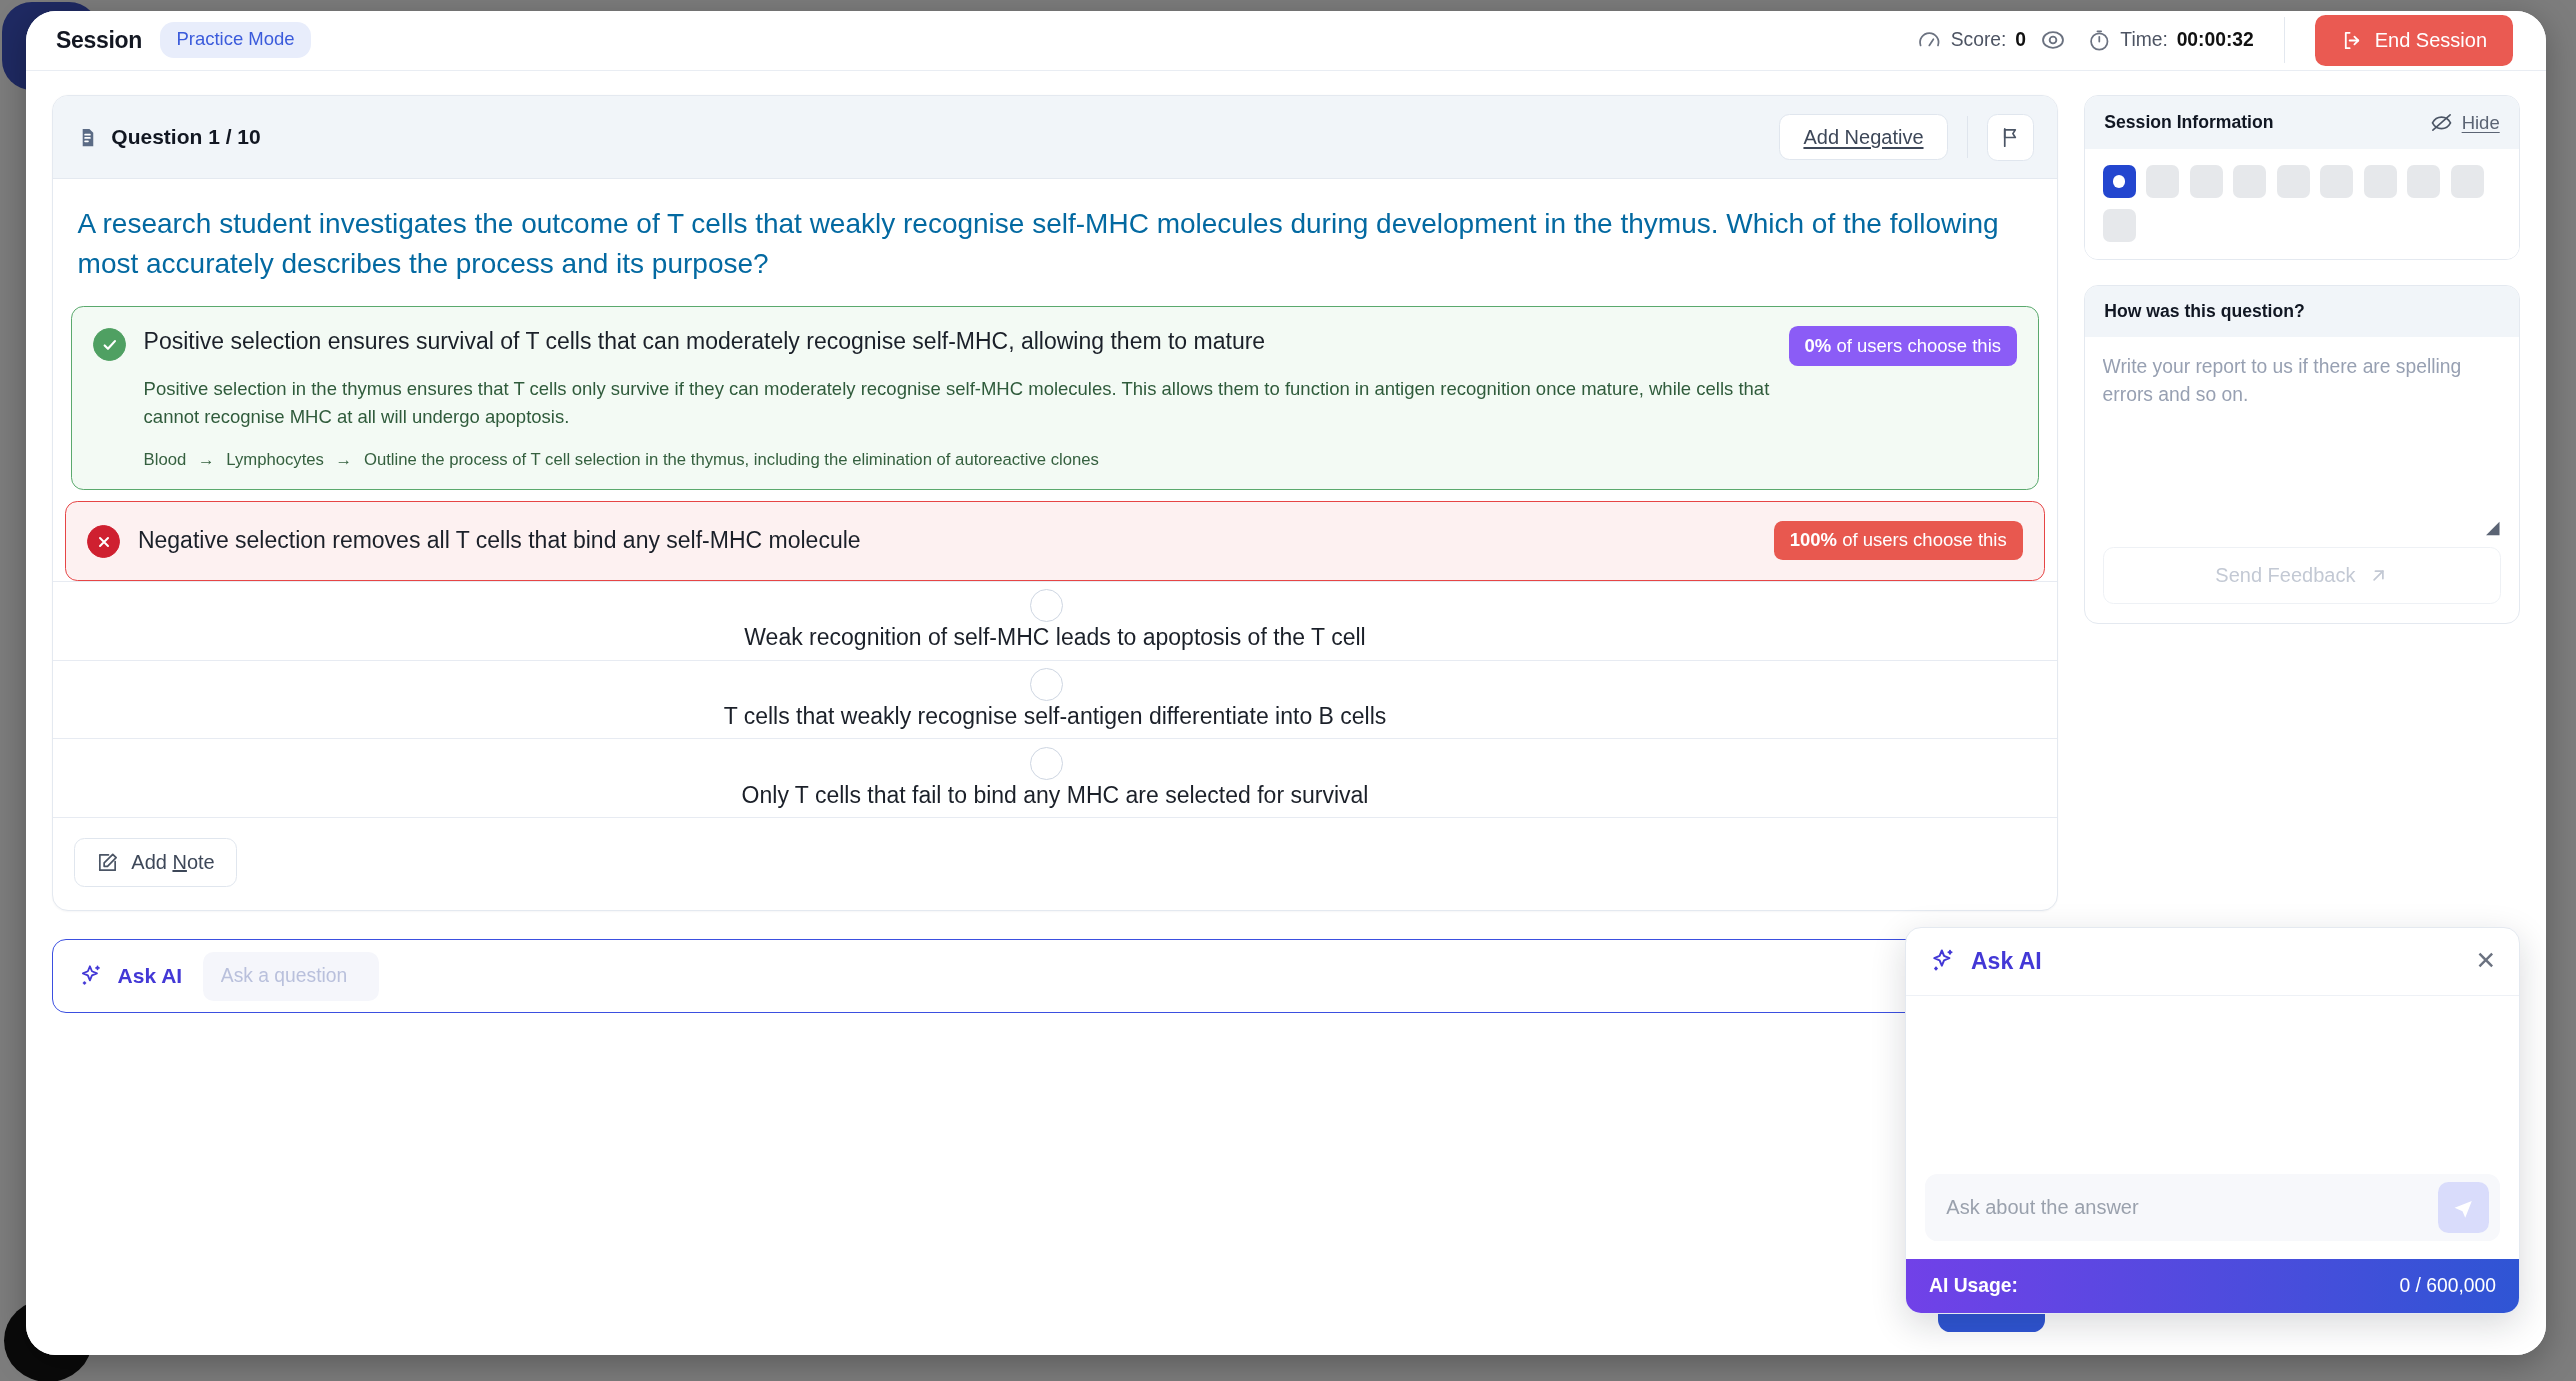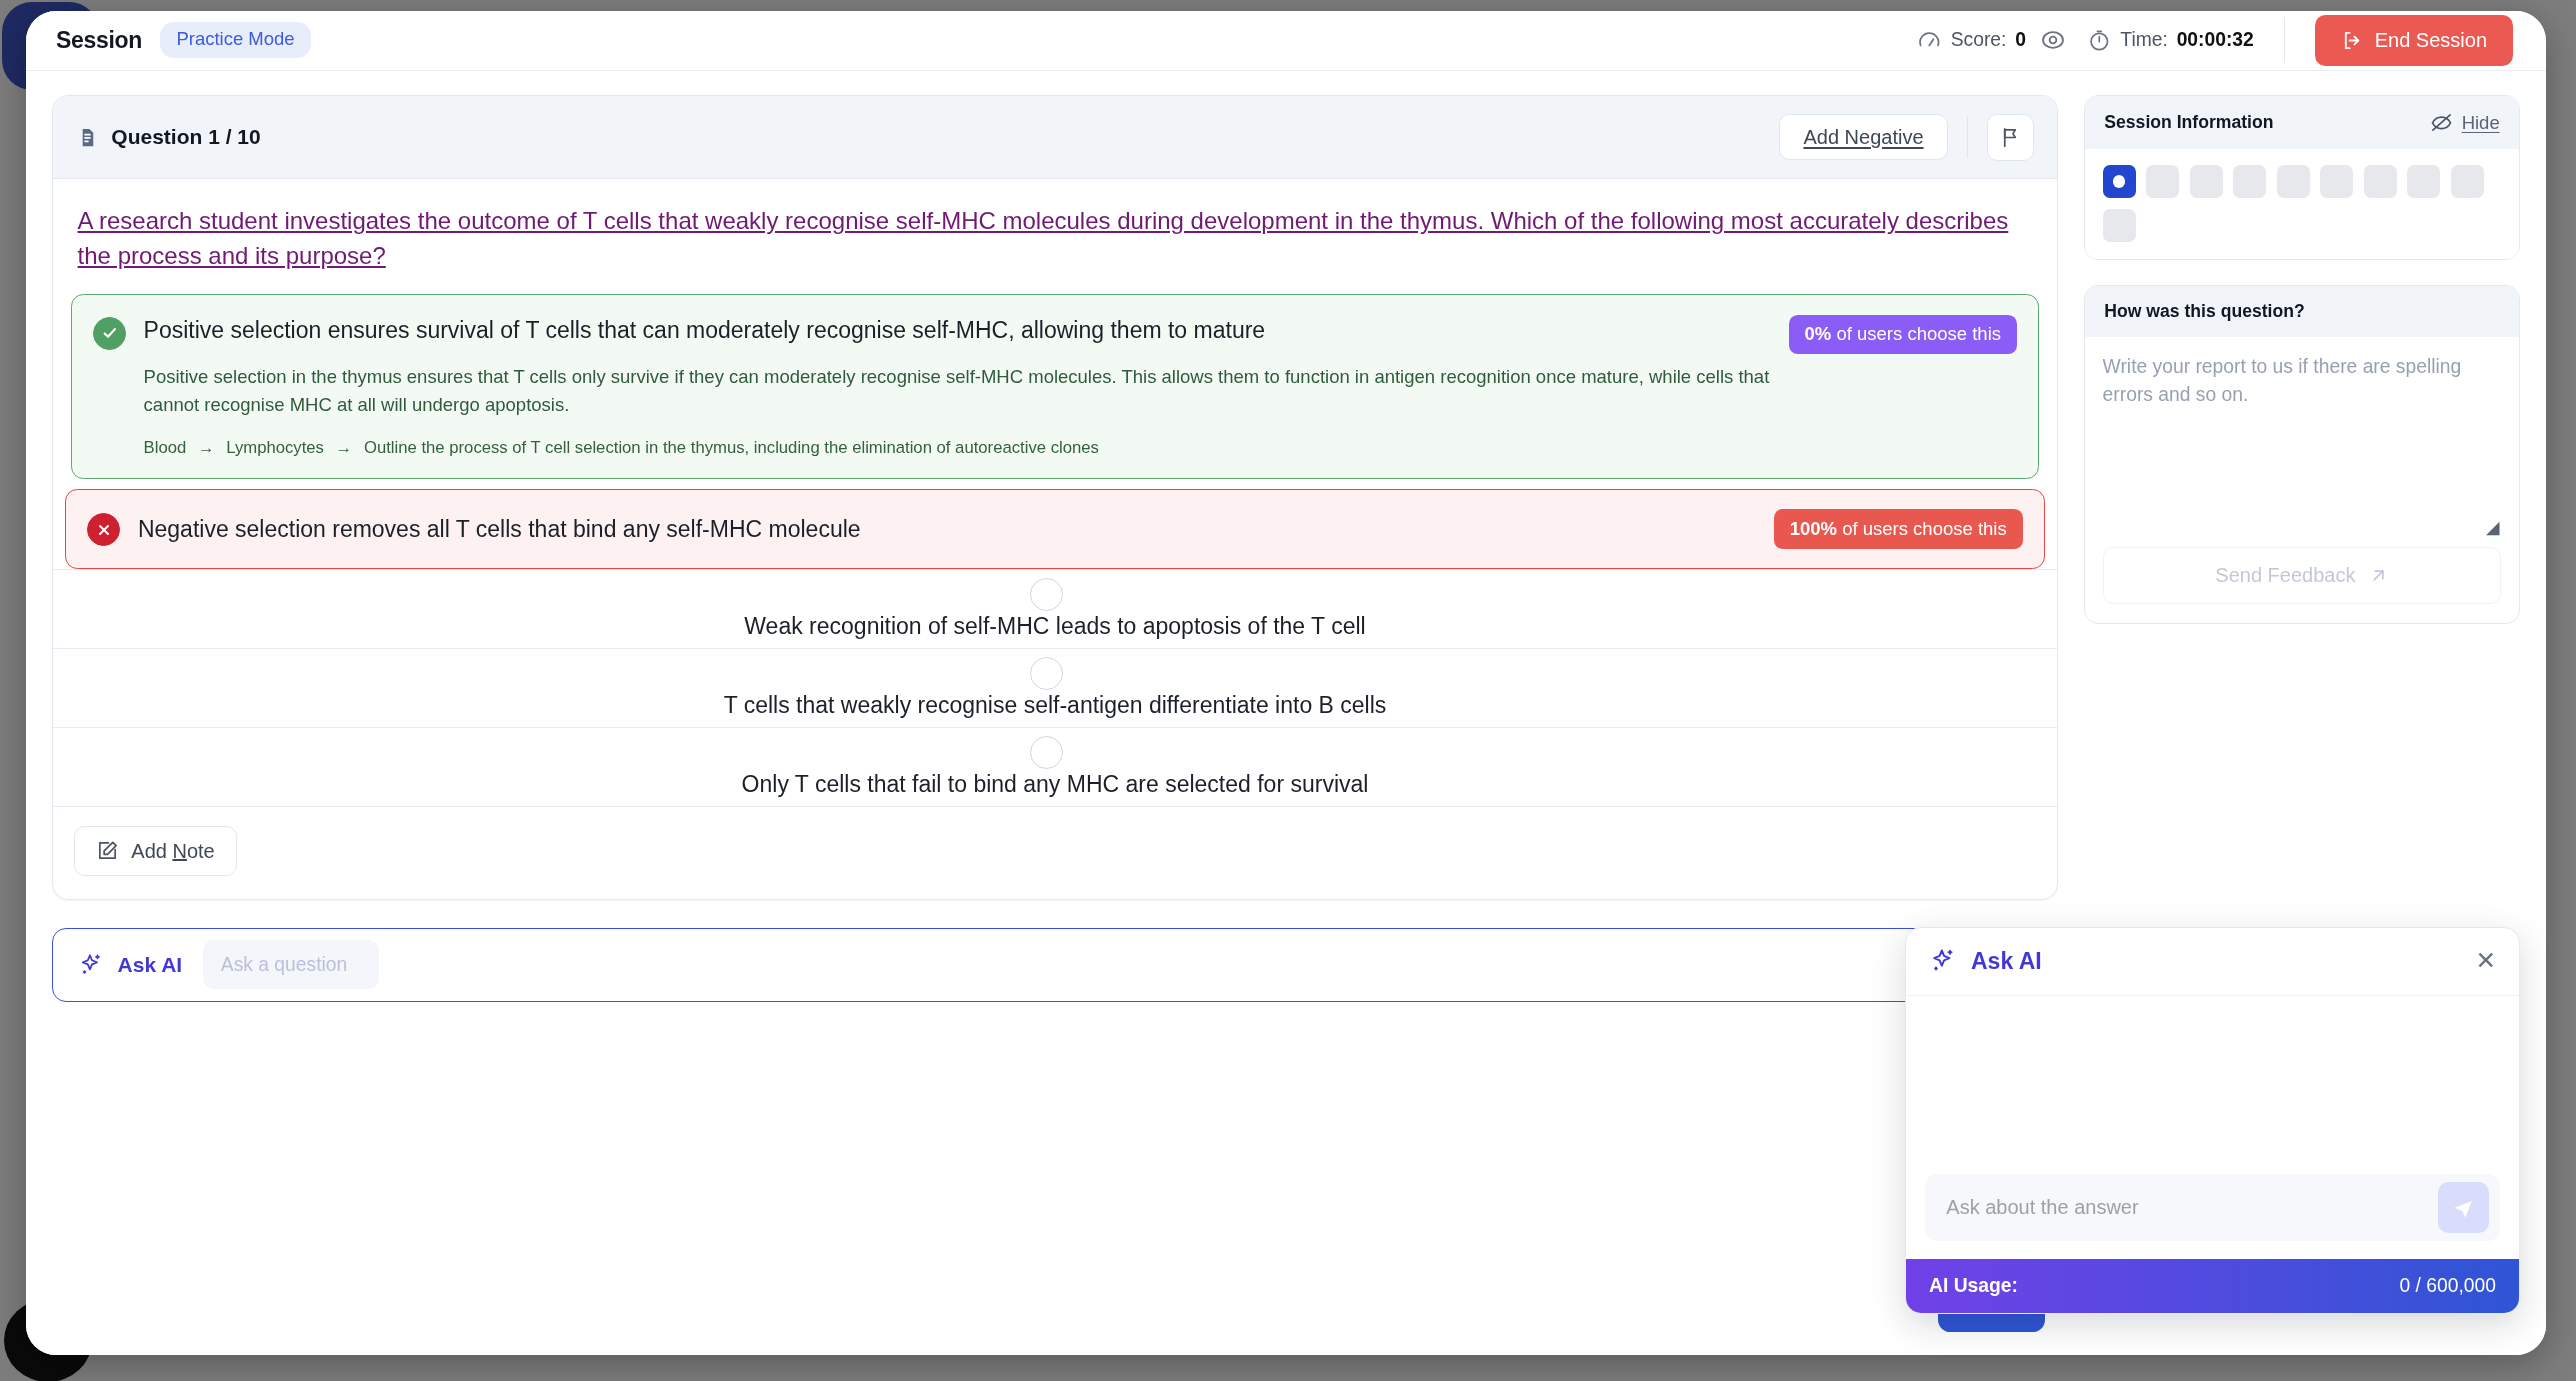--- a/index.html
+++ b/index.html
@@ -75,21 +75,21 @@
     padding: 12.3px 23px; line-height: 1;
   }
   .btn-ghost u { text-decoration-thickness: 1.8px; text-underline-offset: 2.6px; }
   .hd-sep { width:0.9px; height: 42px; background:#dfe5ed; margin: 0 19.3px; }
   .flag-btn {
     background:#fff; border:0.9px solid #e0e6ee; border-radius: 10.5px;
     width: 47px; height: 47px; display:flex; align-items:center; justify-content:center; cursor:pointer;
   }
 
   .q-text {
-    padding: 24.6px 24.6px 21px; font-size: 24px; line-height: 1.45; color: #701a75; text-decoration: underline;
+    padding: 24.6px 24.6px 21px; font-size: 28px; line-height: 1.45; color: #0369a1;
   }
 
   
   .opt-list { }
   .opt {
     display: flex; align-items: flex-start; gap: 0;
     border-top: 0.9px solid #e7ebf2; padding: 19.3px 21px;
     position: relative; background: #fff;
   }
   .opt.plain { align-items: center; padding: 6px 21px; flex-direction: column; }

